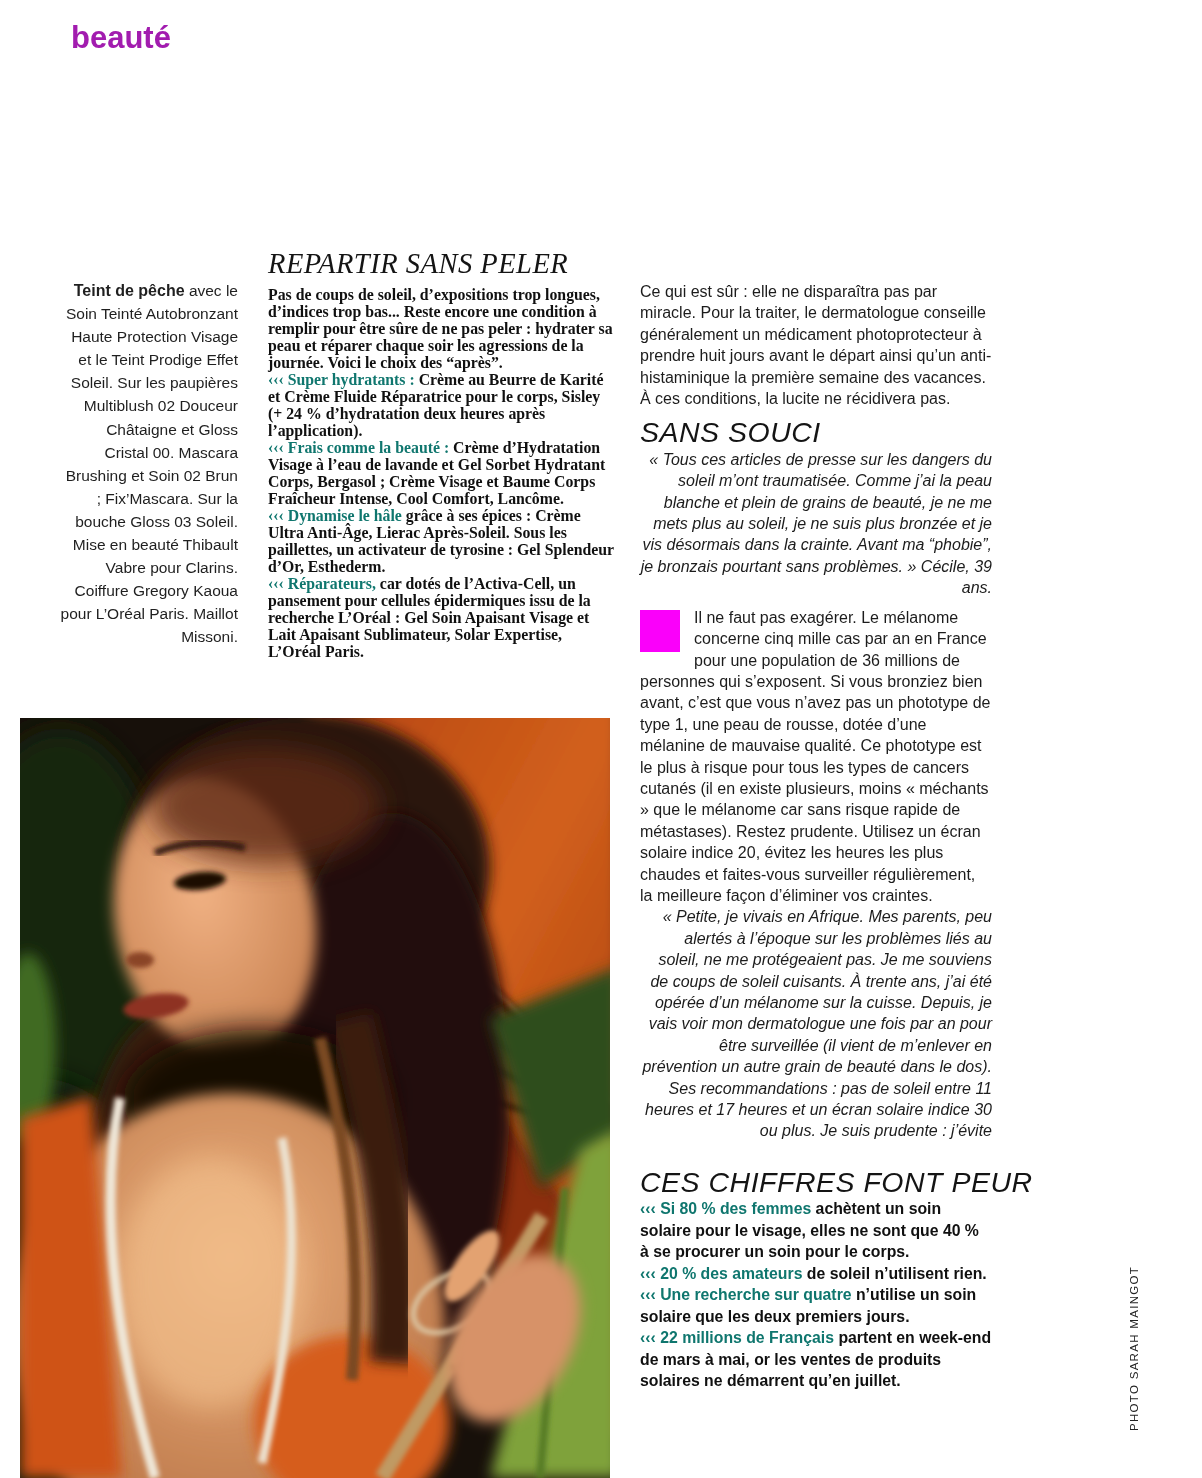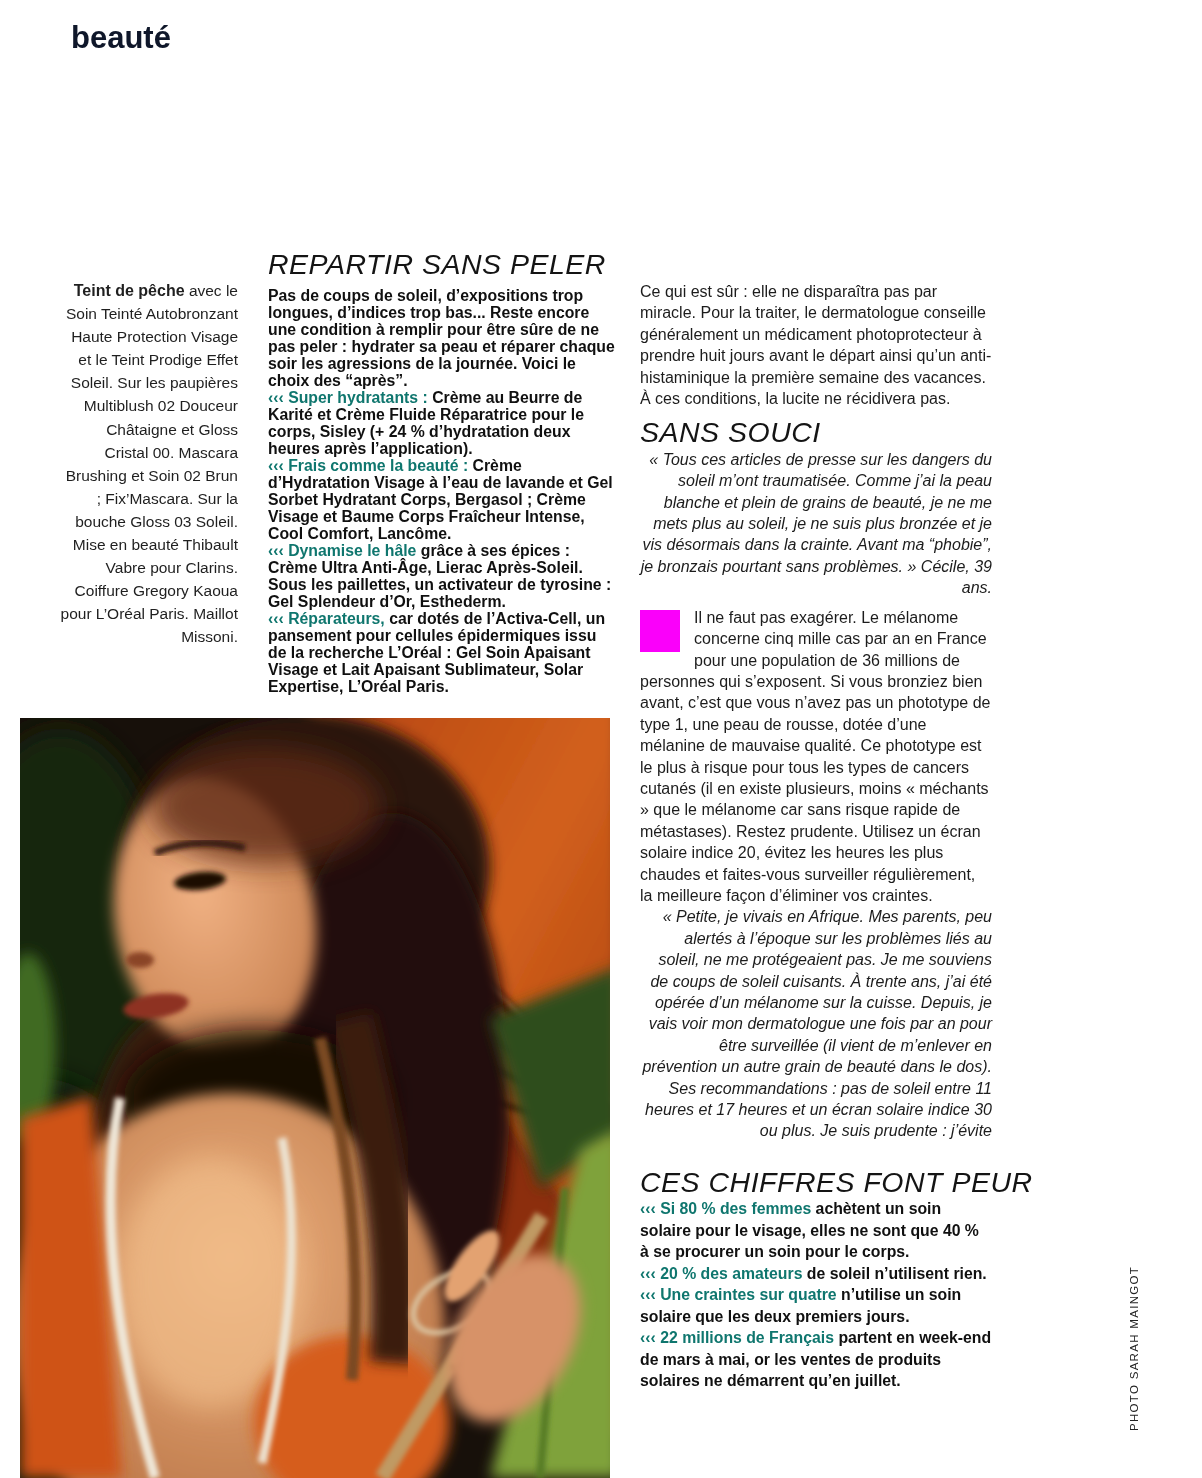--- a/index.html
+++ b/index.html
@@ -1,35 +1,35 @@
 <!DOCTYPE html>
 <html lang="fr"><head>
 <meta charset="utf-8">
 <style>
   html,body{margin:0;padding:0;}
   body{
     position:relative;width:1202px;height:1478px;background:#ffffff;
     font-family:"Liberation Sans",sans-serif;color:#1c1c1c;overflow:hidden;
   }
   .brand{
-    position:absolute;left:71px;top:20px;font-size:31px;font-weight:bold;color:#0f172a;
+    position:absolute;left:71px;top:20px;font-size:31px;font-weight:bold;color:#a21caf;
   }
   
   .credits{
     position:absolute;left:58px;top:279px;width:180px;text-align:right;
     font-size:15.5px;line-height:23.1px;color:#1f1f1f;
   }
   .credits .lead{font-weight:bold;font-size:16px;}
   
   .hdg{
     font-style:italic;font-weight:400;font-size:28.5px;letter-spacing:.5px;
     color:#141414;margin:0 0 6px 0;white-space:nowrap;
   }
   
-  .col-mid{position:absolute;left:268px;top:248px;width:350px;}
+  .col-mid{position:absolute;left:268px;top:248px;width:350px;font-family:Liberation Serif, serif;}
   .mid-body{font-weight:bold;font-size:15.8px;line-height:17px;color:#101010;}
   .col-mid p{margin:0;}
   .lead-pink{color:#0f766e;}
   
   .col-right{position:absolute;left:640px;top:281px;width:352px;font-size:16px;line-height:21.4px;}
   .col-right p{margin:0;}
   .col-right .hdg{margin:13px 0 5px 0;}
   .quote{font-style:italic;text-align:right;}
   .para2{margin-top:8px !important;}
   .pinksq{
@@ -80,21 +80,21 @@
     <span class="pinksq"></span><span>Il ne faut pas exagérer. Le mélanome concerne cinq mille cas par an en France pour une population de 36 millions de personnes qui s’exposent. Si vous bronziez bien avant, c’est que vous n’avez pas un phototype de type 1, une peau de rousse, dotée d’une mélanine de mauvaise qualité. Ce phototype est le plus à risque pour tous les types de cancers cutanés (il en existe plusieurs, moins « méchants » que le mélanome car sans risque rapide de métastases). Restez prudente. Utilisez un écran solaire indice 20, évitez les heures les plus chaudes et faites-vous surveiller régulièrement, la meilleure façon d’éliminer vos craintes.</span>
   </p>
 
   <p class="quote">« Petite, je vivais en Afrique. Mes parents, peu alertés à l’époque sur les problèmes liés au soleil, ne me protégeaient pas. Je me souviens de coups de soleil cuisants. À trente ans, j’ai été opérée d’un mélanome sur la cuisse. Depuis, je vais voir mon dermatologue une fois par an pour être surveillée (il vient de m’enlever en prévention un autre grain de beauté dans le dos). Ses recommandations : pas de soleil entre 11 heures et 17 heures et un écran solaire indice 30 ou plus. Je suis prudente : j’évite</p>
 
   <div class="chiffres">
     <h2 class="hdg">CES CHIFFRES FONT PEUR</h2>
     <div class="items">
       <p><span class="lead-pink">‹‹‹ Si 80 % des femmes</span><span> achètent un soin solaire pour le visage, elles ne sont que 40 % à se procurer un soin pour le corps.</span></p>
       <p><span class="lead-pink">‹‹‹ 20 % des amateurs</span><span> de soleil n’utilisent rien.</span></p>
-      <p><span class="lead-pink">‹‹‹ Une craintes sur quatre</span><span> n’utilise un soin solaire que les deux premiers jours.</span></p>
+      <p><span class="lead-pink">‹‹‹ Une recherche sur quatre</span><span> n’utilise un soin solaire que les deux premiers jours.</span></p>
       <p><span class="lead-pink">‹‹‹ 22 millions de Français</span><span> partent en week-end de mars à mai, or les ventes de produits solaires ne démarrent qu’en juillet.</span></p>
     </div>
   </div>
 </div>
 
 <div class="photo">
   <svg viewBox="0 0 590 760" preserveAspectRatio="none">
     <defs>
       <linearGradient id="gPar" x1="0" y1="0" x2="1" y2="1">
         <stop offset="0" stop-color="#b3430f"></stop>

